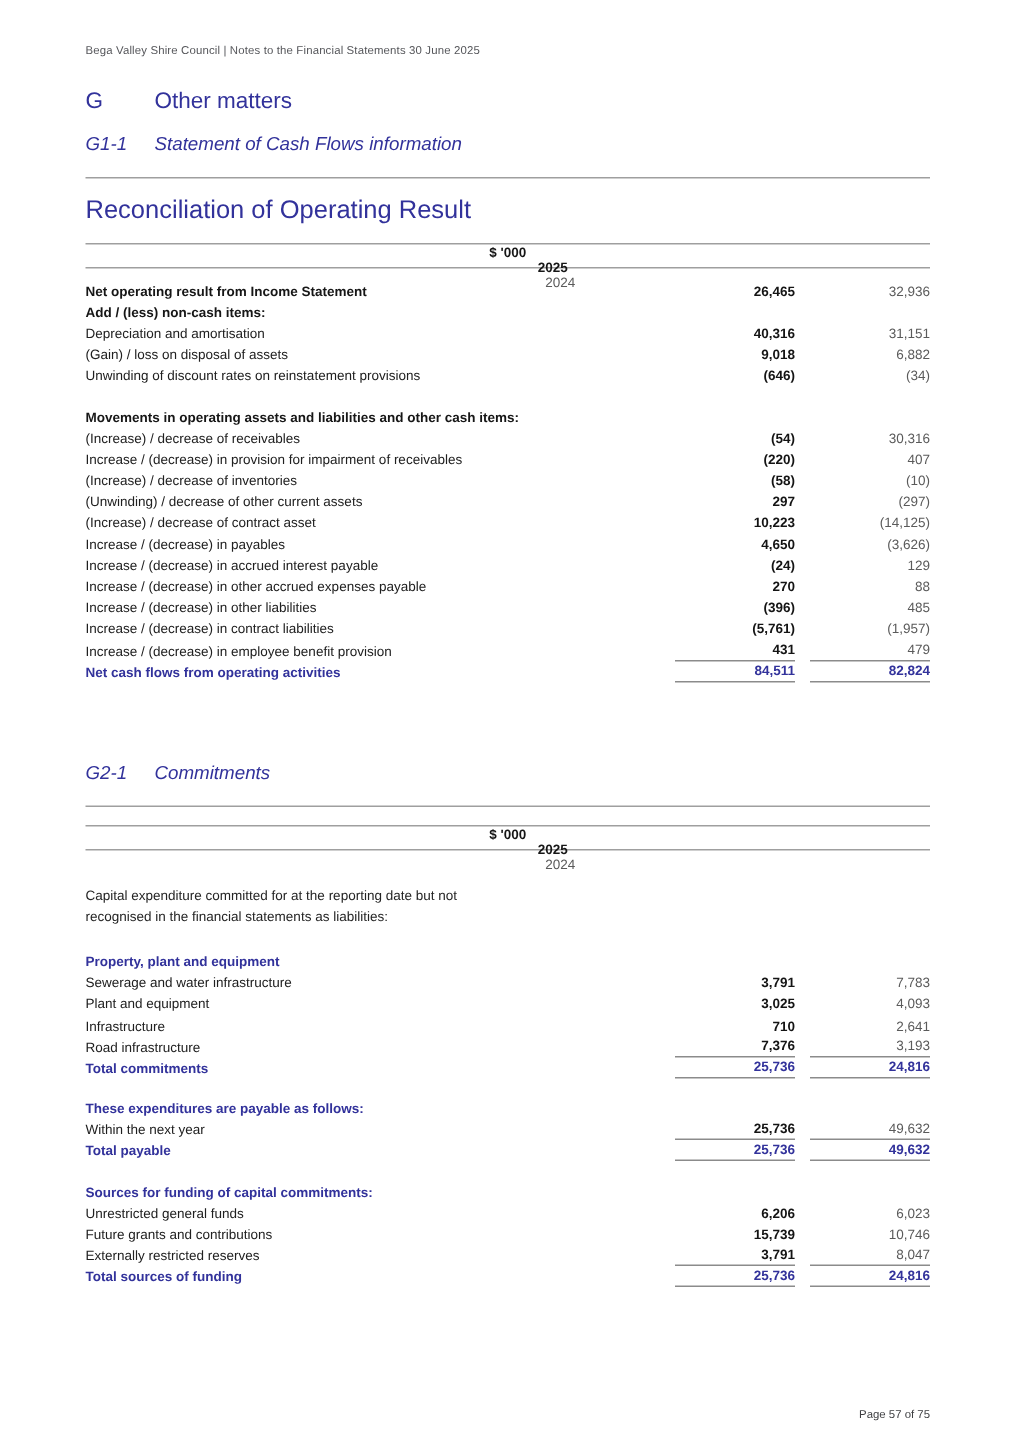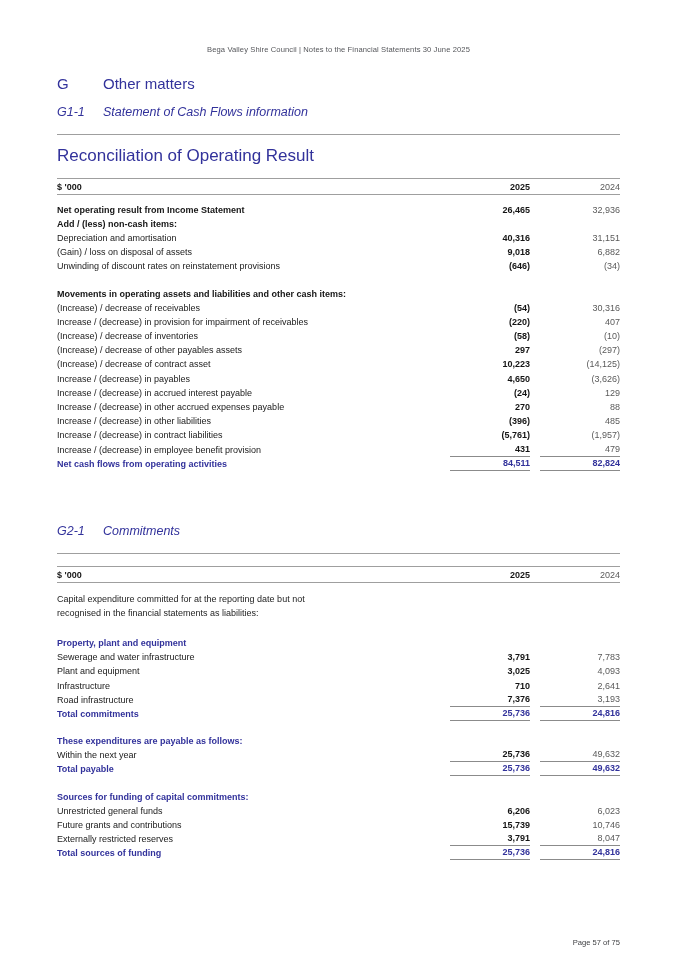--- a/index.html
+++ b/index.html
@@ -6,57 +6,57 @@
   * { margin:0; padding:0; box-sizing:border-box; }
   html,body { background:#ffffff; }
   body {
     width:675px; height:957px; position:relative; overflow:hidden;
     font-family:"Liberation Sans", sans-serif; color:var(--ink);
     -webkit-font-smoothing:antialiased;
   }
   .content { width:563px; margin-left:57px; }
 
   .doc-header {
-    padding-top:45px; text-align:center; font-size:7.6px; color:#55565a;
+    padding-top:29px; text-align:left; font-size:7.6px; color:#55565a;
     letter-spacing:0.1px;
   }
 
   .h-main { margin-top:21px; display:flex; align-items:baseline; color:var(--accent); font-size:15px; }
   .h-main .code { width:46px; }
   .h-sub  { margin-top:13px; display:flex; align-items:baseline; color:var(--accent); font-size:12.5px;font-style:italic; }
   .h-sub .code { width:46px; }
 
   .rule { border-top:1.5px solid var(--rule); height:0; }
   .rule.after-h { margin-top:15px; }
 
   .table-title { margin-top:11px; font-size:17px; color:var(--accent); }
 
   .thead {
     margin-top:12px; border-top:1.5px solid var(--rule); border-bottom:1.5px solid var(--rule);
-    display:flex; align-items:center; height:17px; font-size:9px;
+    display:flex; align-items:center; height:17px; font-size:9px;flex-direction:column;
   }
   .thead .unit { flex:1; font-weight:bold; color:#161616; }
   .thead .cy { width:80px; text-align:right; font-weight:bold; color:#161616; }
   .thead .py { width:80px; margin-left:10px; text-align:right; color:var(--gray); }
 
   .tbody { padding-top:8px; }
   .trow { display:flex; align-items:center; height:14.2px; font-size:9px; line-height:11px; }
   .trow .tlabel { flex:1; color:#202020; }
   .trow .tv { width:80px; text-align:right; }
   .trow .tv.y25 { font-weight:bold; color:#141414; }
   .trow .tv.y24 { margin-left:10px; color:var(--gray); }
   .trow.spacer { height:13px; }
   .trow.subhead .tlabel { font-weight:bold; color:#161616; }
   .trow.bold .tlabel { font-weight:bold; color:#161616; }
   .trow.subhead-blue .tlabel { font-weight:bold; color:var(--accent); }
   .trow.total .tlabel { font-weight:bold; color:var(--accent); }
   .trow.total .tv.y25, .trow.total .tv.y24 { font-weight:bold; color:var(--accent); }
   .trow.vline .tv { border-bottom:1.2px solid var(--vrule); padding-bottom:1px; }
 
-  .note { margin-top:10px; font-size:9px; line-height:13.5px; color:#242424; padding-bottom:8px; }
+  .note { margin-top:24px; font-size:9px; line-height:13.5px; color:#242424; padding-bottom:8px; }
 
   .gap-g2 { height:40px; }
   .footer {
     position:absolute; right:55px; bottom:10px; font-size:7.6px; color:#3e3f42;
   }
 </style>
 </head>
 <body>
 
 <div class="content">
@@ -124,21 +124,21 @@
         <div class="tlabel">Increase / (decrease) in provision for impairment of receivables</div>
         <div class="tv y25">(220)</div>
         <div class="tv y24">407</div>
       </div>
       <div class="trow">
         <div class="tlabel">(Increase) / decrease of inventories</div>
         <div class="tv y25">(58)</div>
         <div class="tv y24">(10)</div>
       </div>
       <div class="trow">
-        <div class="tlabel">(Increase) / decrease of other payables assets</div>
+        <div class="tlabel">(Unwinding) / decrease of other current assets</div>
         <div class="tv y25">297</div>
         <div class="tv y24">(297)</div>
       </div>
       <div class="trow">
         <div class="tlabel">(Increase) / decrease of contract asset</div>
         <div class="tv y25">10,223</div>
         <div class="tv y24">(14,125)</div>
       </div>
       <div class="trow">
         <div class="tlabel">Increase / (decrease) in payables</div>

